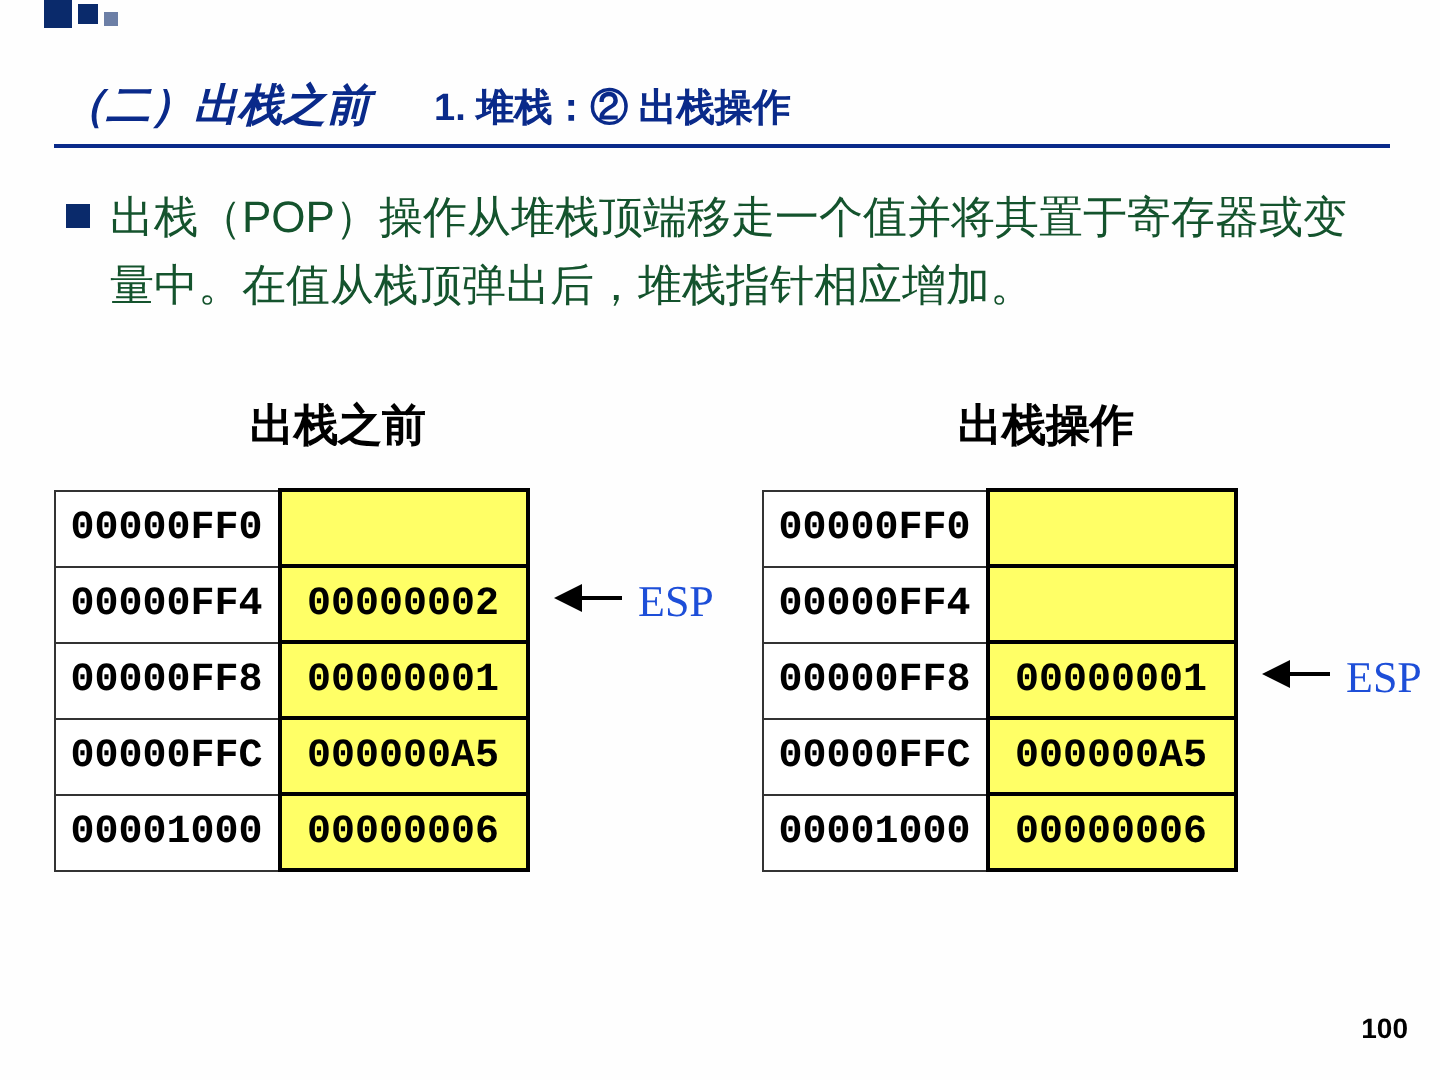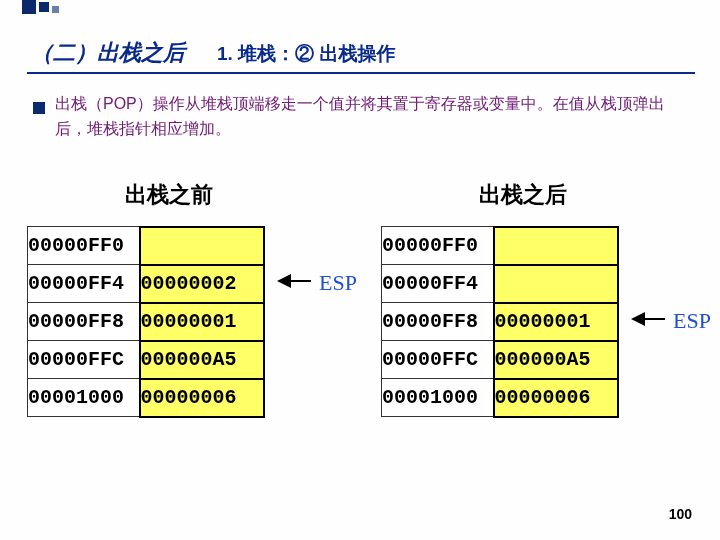--- a/index.html
+++ b/index.html
@@ -56,23 +56,23 @@
       gap: 10px;
     }
     .bullet {
       width: 12px;
       height: 12px;
       background: #0a2a6b;
       margin-top: 10px;
       flex-shrink: 0;
     }
     .para-text {
-      font-size: 16px;
+      font-size: 22px;
       line-height: 1.55;
-      color: #701a75;
+      color: #14532d;
       max-width: 640px;
     }
     .diagrams {
       display: flex;
       margin-top: 38px;
       gap: 40px;
       margin-left: 2px;
     }
     .diagram {
       position: relative;
@@ -83,20 +83,21 @@
       text-align: center;
       margin-bottom: 16px;
     }
     .stack-table {
       border-collapse: collapse;
     }
     .stack-table td {
       font-family: "Courier New", monospace;
       font-size: 20px;
       font-weight: bold;
+      text-align: center;
       height: 38px;
       padding: 0;
     }
     .addr-cell {
       width: 112px;
       border: 1px solid #333;
       background: #fff;
     }
     .val-cell {
       width: 124px;
@@ -122,37 +123,37 @@
     }
     .arrow.left { border-right: 14px solid #000; }
     .arrow-line {
       position: absolute;
       height: 2px;
       background: #000;
     }
     .page-num {
       position: absolute;
       bottom: 18px;
-      right: 28px;
+      right: 16px;
       font-size: 14px;
       font-weight: bold;
       color: #000;
     }
   </style>
 </head>
 <body>
 
 <div class="decoration">
   <div class="deco-sq big"></div>
   <div class="deco-sq mid"></div>
   <div class="deco-sq sm"></div>
 </div>
 
 <div class="header">
-  <span class="header-left">（二）出栈之后</span>
+  <span class="header-left">（二）出栈之前</span>
   <span class="header-right">1. 堆栈：② 出栈操作</span>
 </div>
 <hr class="hr-line">
 
 <div class="body-para">
   <div class="bullet"></div>
   <div class="para-text">出栈（POP）操作从堆栈顶端移走一个值并将其置于寄存器或变量中。在值从栈顶弹出后，堆栈指针相应增加。</div>
 </div>
 
 <div class="diagrams">
@@ -182,21 +183,21 @@
             <td class="val-cell">00000006</td>
           </tr>
     </tbody>
       </table>
     <span class="esp-label" style="top:90px; left:292px;">ESP</span>
     <div class="arrow-line" style="top:100px; left:264px; width:20px;"></div>
     <div class="arrow left" style="top:94px; left:250px;"></div>
   </div>
 
   <div class="diagram" style="width:340px;">
-    <div class="diag-title" style="margin-left:-30px;">出栈之后</div>
+    <div class="diag-title" style="margin-left:-30px;">出栈操作</div>
     <table class="stack-table">
       <tbody>
           <tr>
             <td class="addr-cell">00000FF0</td>
             <td class="val-cell empty"></td>
           </tr>
       <tr>
             <td class="addr-cell">00000FF4</td>
             <td class="val-cell empty"></td>
           </tr>

